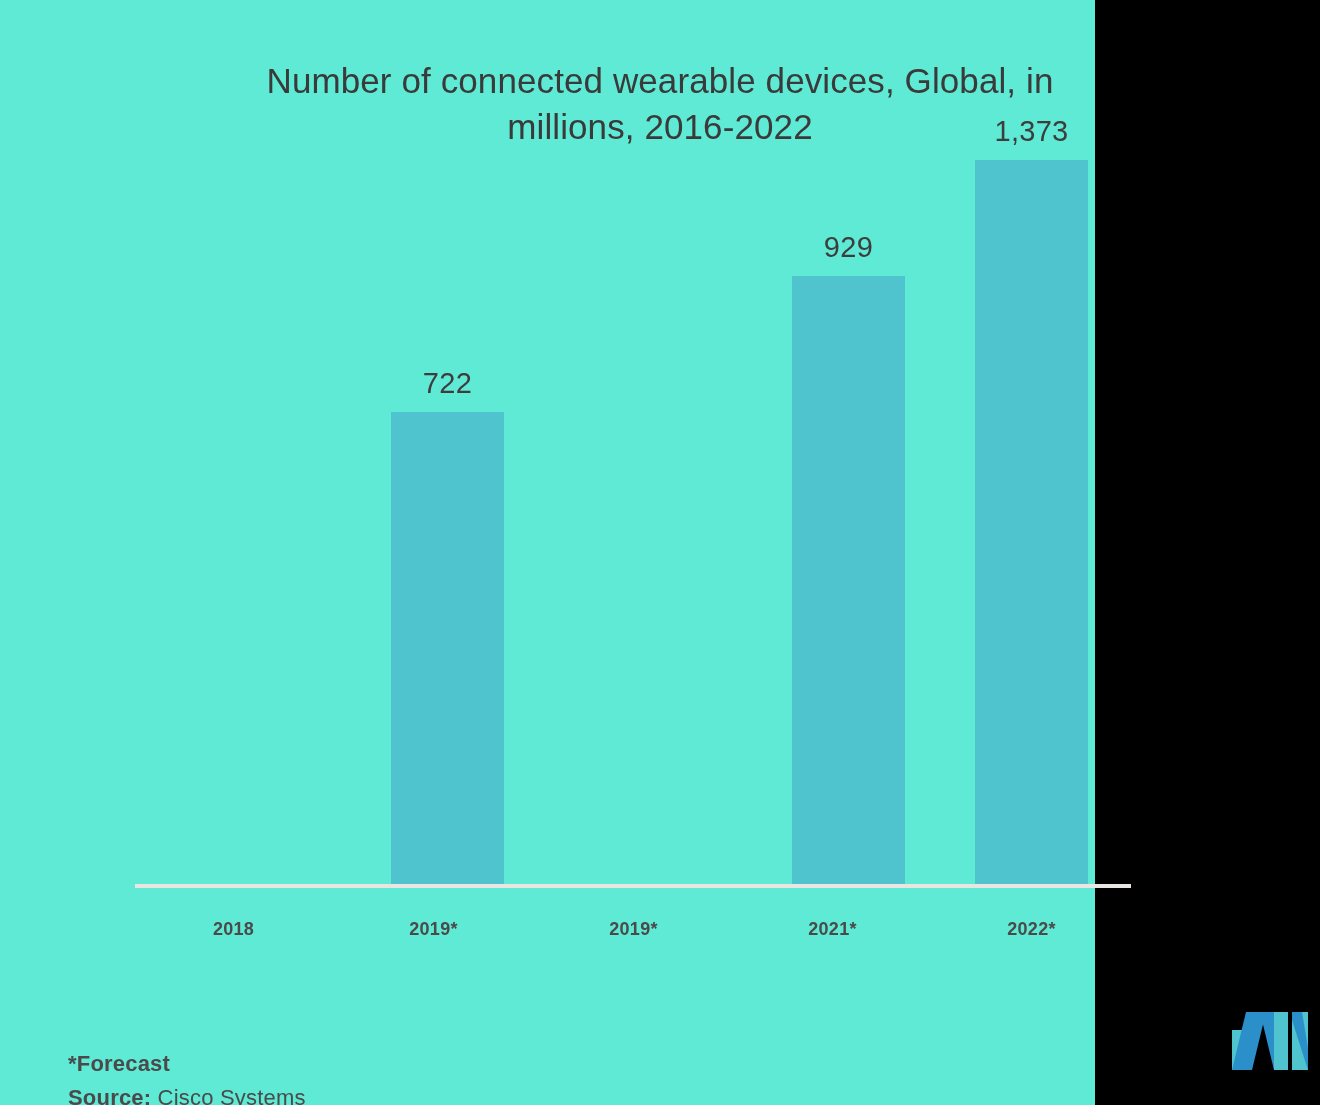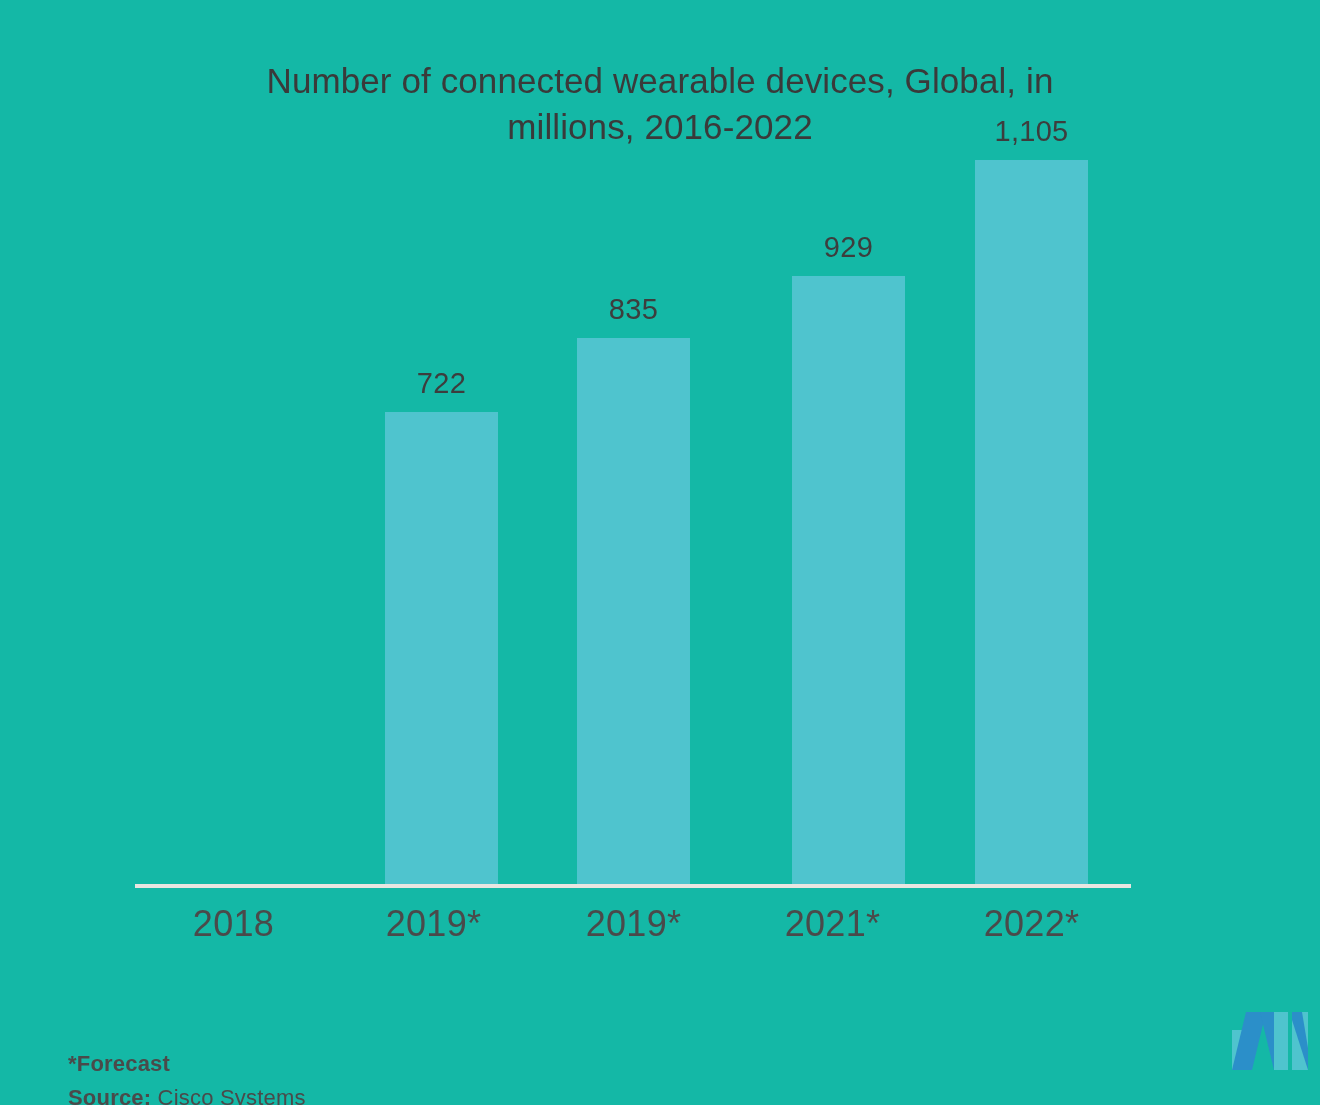--- a/index.html
+++ b/index.html
@@ -7,23 +7,23 @@
   html, body {
     width: 1320px;
     height: 1105px;
     background: #000000;
     font-family: "Liberation Sans", sans-serif;
     overflow: hidden;
   }
 
   #figure {
     position: relative;
-    width: 1320px;
+    width: 1095px;
     height: 1105px;
-    background: #14b8a6;
+    background: #5eead4;
   }
 
   
   #chart-title {
     position: absolute;
     left: 160px;
     top: 58px;
     width: 1000px;
     text-align: center;
     font-size: 35px;
@@ -82,25 +82,25 @@
   #x-tick-labels {
     position: absolute;
     left: 135px;
     top: 903px;
     width: 996px;
     height: 44px;
   }
 
   .x-tick-label {
     position: absolute;
-    top: 0;
+    top: 16px;
     width: 113px;
     text-align: center;
-    font-size: 36px;
-    font-weight: 400;
+    font-size: 18px;
+    font-weight: 700;
     color: #4a4a4a;
     letter-spacing: 0.3px;
   }
 
   
   #footer-notes {
     position: absolute;
     left: 68px;
     top: 1000px;
     font-size: 22px;
@@ -125,35 +125,31 @@
 </style>
 </head>
 <body>
 
 <div id="figure">
 
   <div id="chart-title">Number of connected wearable devices, Global, in
 millions, 2016-2022</div>
 
   <div id="plot-area">
-      <div class="bar-group" style="left: 250px;">
+      <div class="bar-group" style="left: 256px;">
         <div class="bar" style="height: 475px; background: rgb(79, 196, 206);"></div>
         <div class="bar-value" style="bottom: 487px;">722</div>
-      </div>
-      <div class="bar-group" style="left: 442px;">
-        <div class="bar" style="height: 549px; background: rgb(79, 196, 206);"></div>
-        <div class="bar-value" style="bottom: 561px;">835</div>
       </div>
       <div class="bar-group" style="left: 641px; margin-left: 16px;">
         <div class="bar" style="height: 611px; background: rgb(79, 196, 206);"></div>
         <div class="bar-value" style="bottom: 623px;">929</div>
       </div>
       <div class="bar-group" style="left: 840px;">
         <div class="bar" style="height: 727px; background: rgb(79, 196, 206);"></div>
-        <div class="bar-value" style="bottom: 739px;">1,105</div>
+        <div class="bar-value" style="bottom: 739px;">1,373</div>
       </div>
     </div>
 
   <div id="axis-line"></div>
 
   <div id="x-tick-labels">
       <div class="x-tick-label" style="left: 42px;">2018</div>
       <div class="x-tick-label" style="left: 242px;">2019*</div>
       <div class="x-tick-label" style="left: 442px;">2019*</div>
       <div class="x-tick-label" style="left: 641px;">2021*</div>

